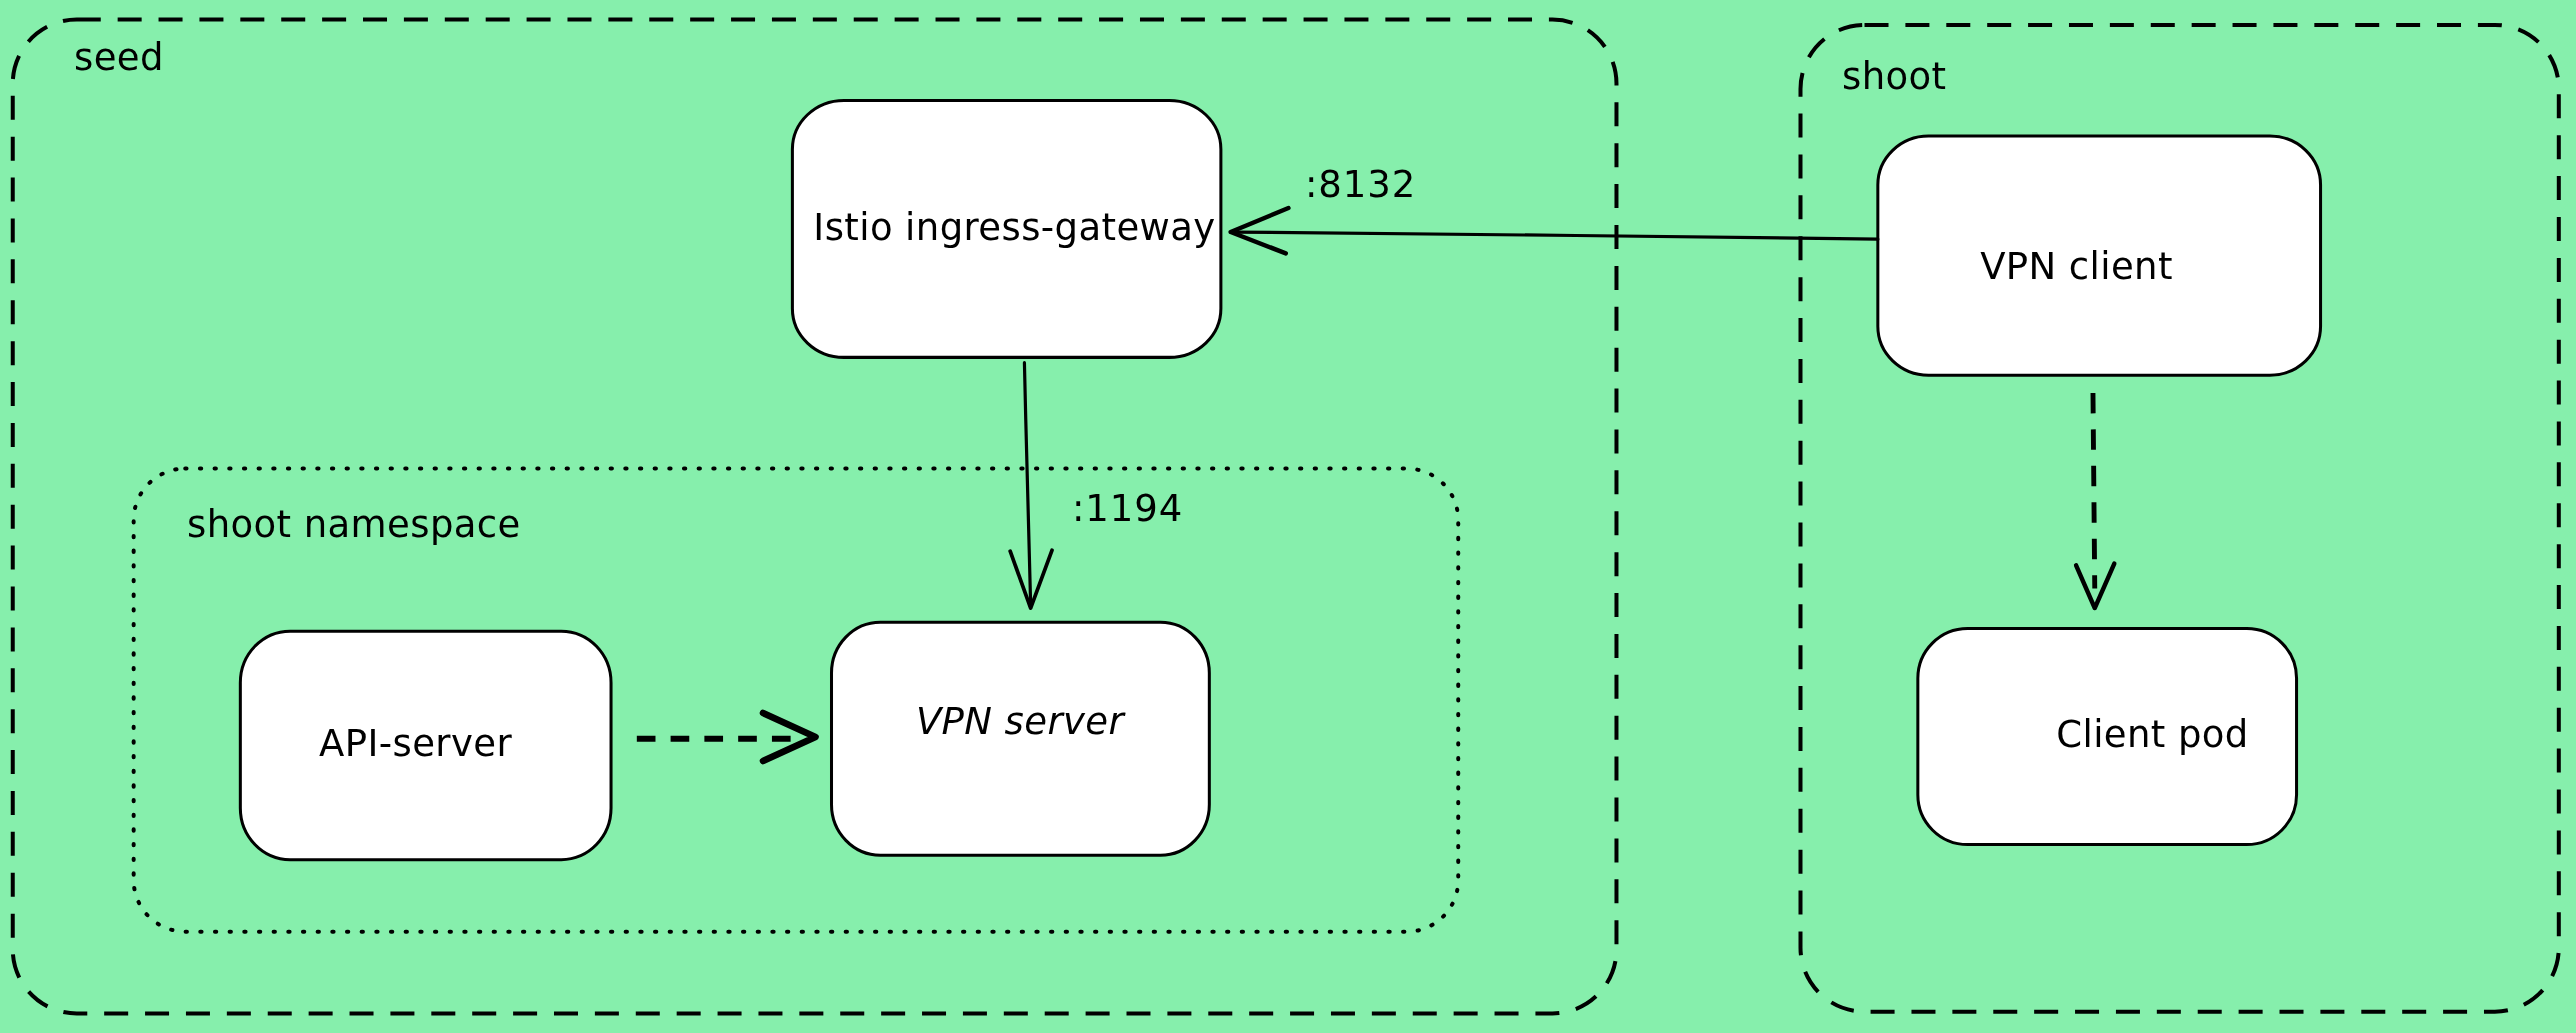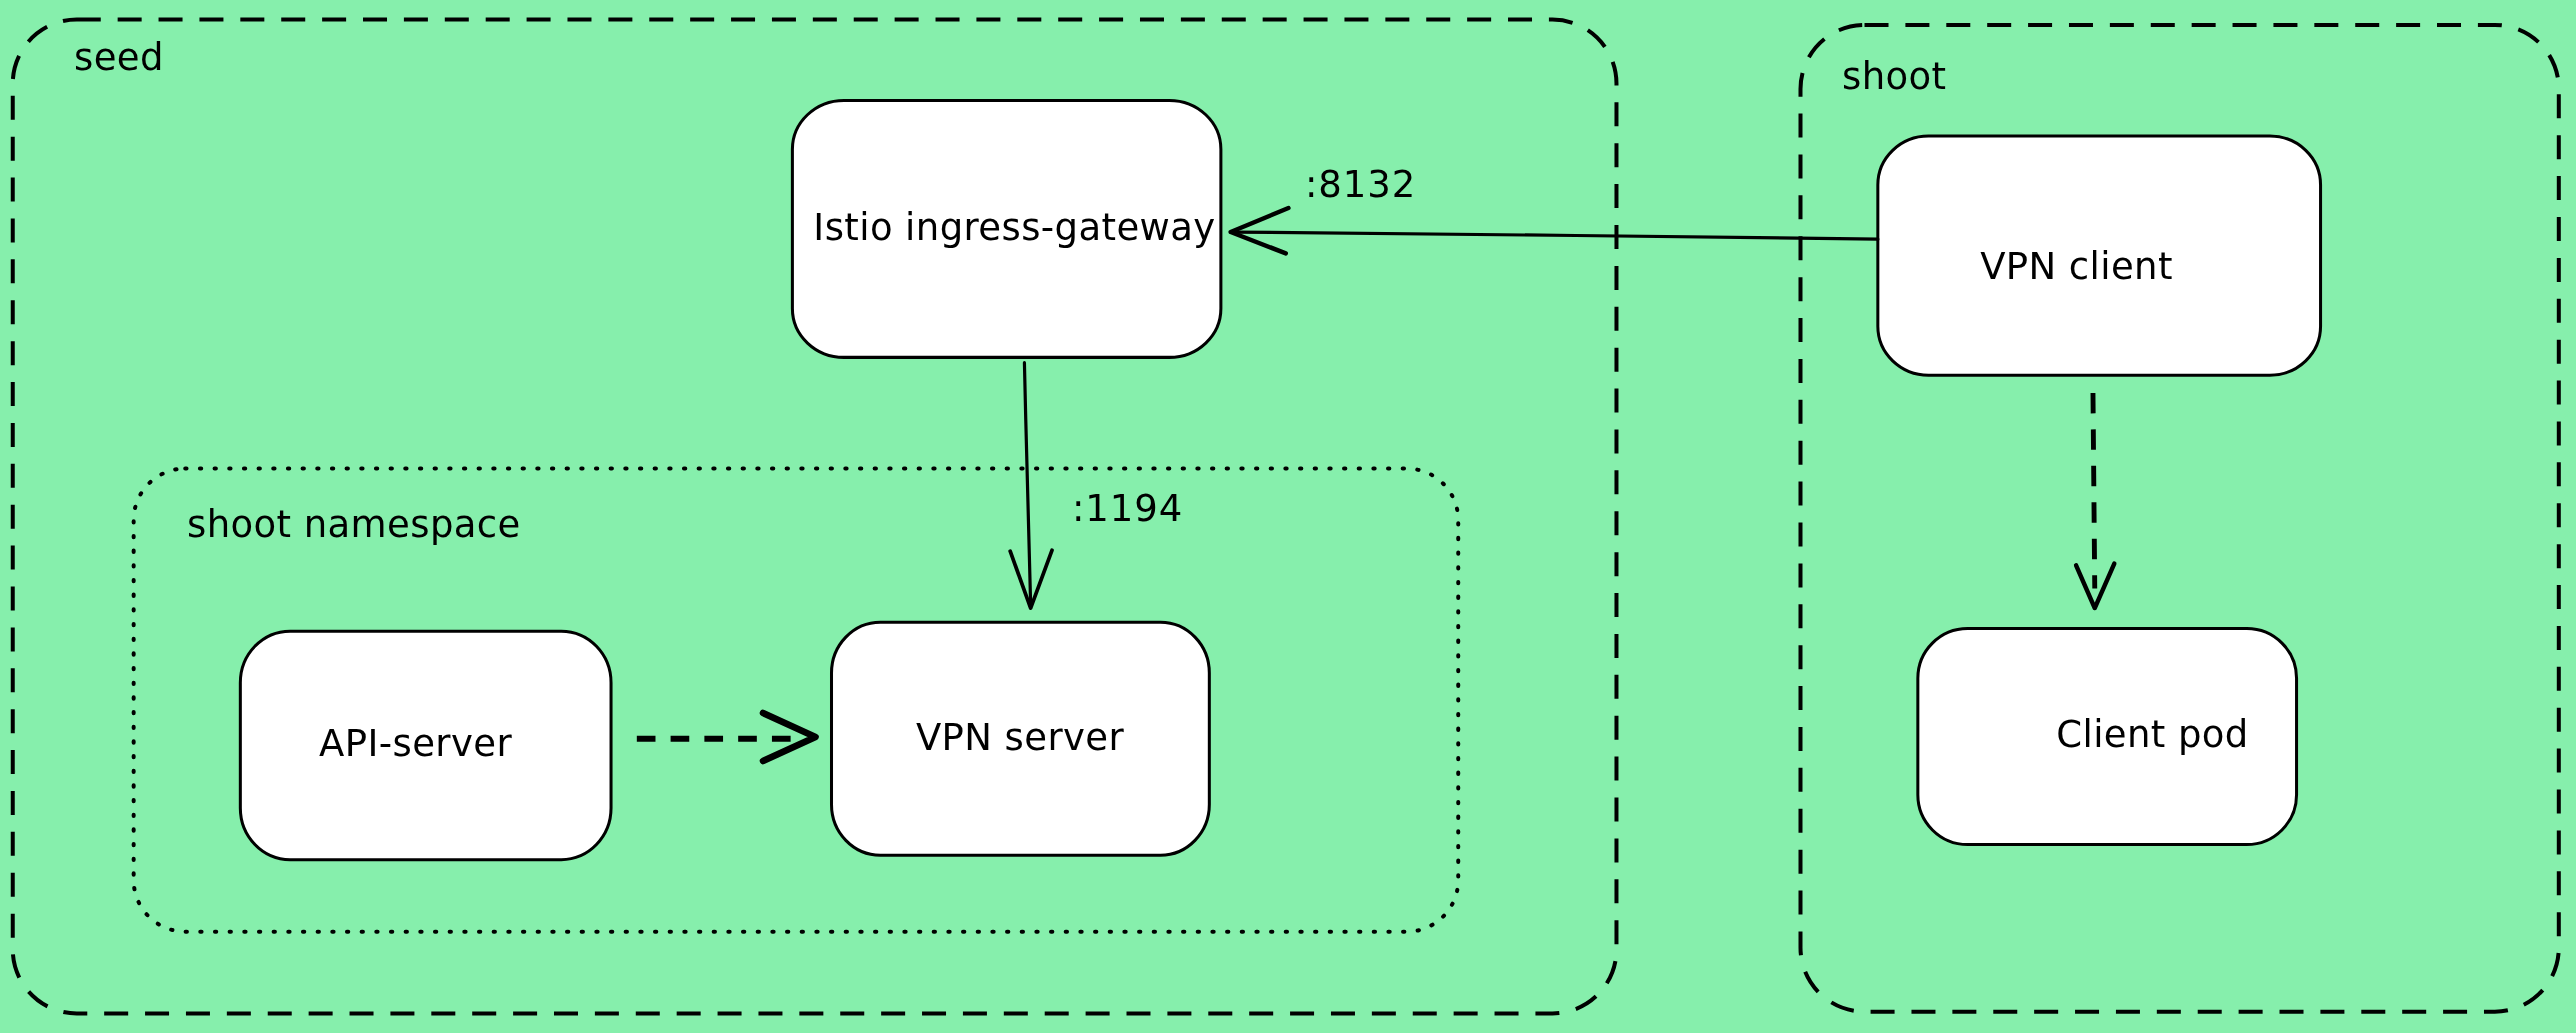--- a/index.html
+++ b/index.html
@@ -96,21 +96,21 @@
   <span class="lbl" style="left:74px; top:36px;">seed</span>
 
   <span class="lbl" style="left:187px; top:503px;text-align:center;">shoot namespace</span>
 
   <span class="lbl" style="left:1842px; top:55px;">shoot</span>
 
   <span class="node-lbl" style="left:792px; top:206px; width:429px;padding-left:8px;">Istio ingress-gateway</span>
 
   <span class="node-lbl" style="left:240px; top:722px; width:351px;">API-server</span>
 
-  <span class="node-lbl" style="left:831px; top:716px; width:378px;">VPN server</span>
+  <span class="node-lbl" style="left:831px; top:700px; width:378px;font-style:italic;">VPN server</span>
 
   <span class="node-lbl" style="left:1878px; top:233px; width:397px;margin-top:12px;">VPN client</span>
 
   <span class="node-lbl" style="left:1918px; top:713px; width:379px;padding-left:45px;">Client pod</span>
 
   <span class="port-lbl" style="left:1305px; top:165px;">:8132</span>
 
   <span class="port-lbl" style="left:1072px; top:489px;">:1194</span>
 
 </div>

